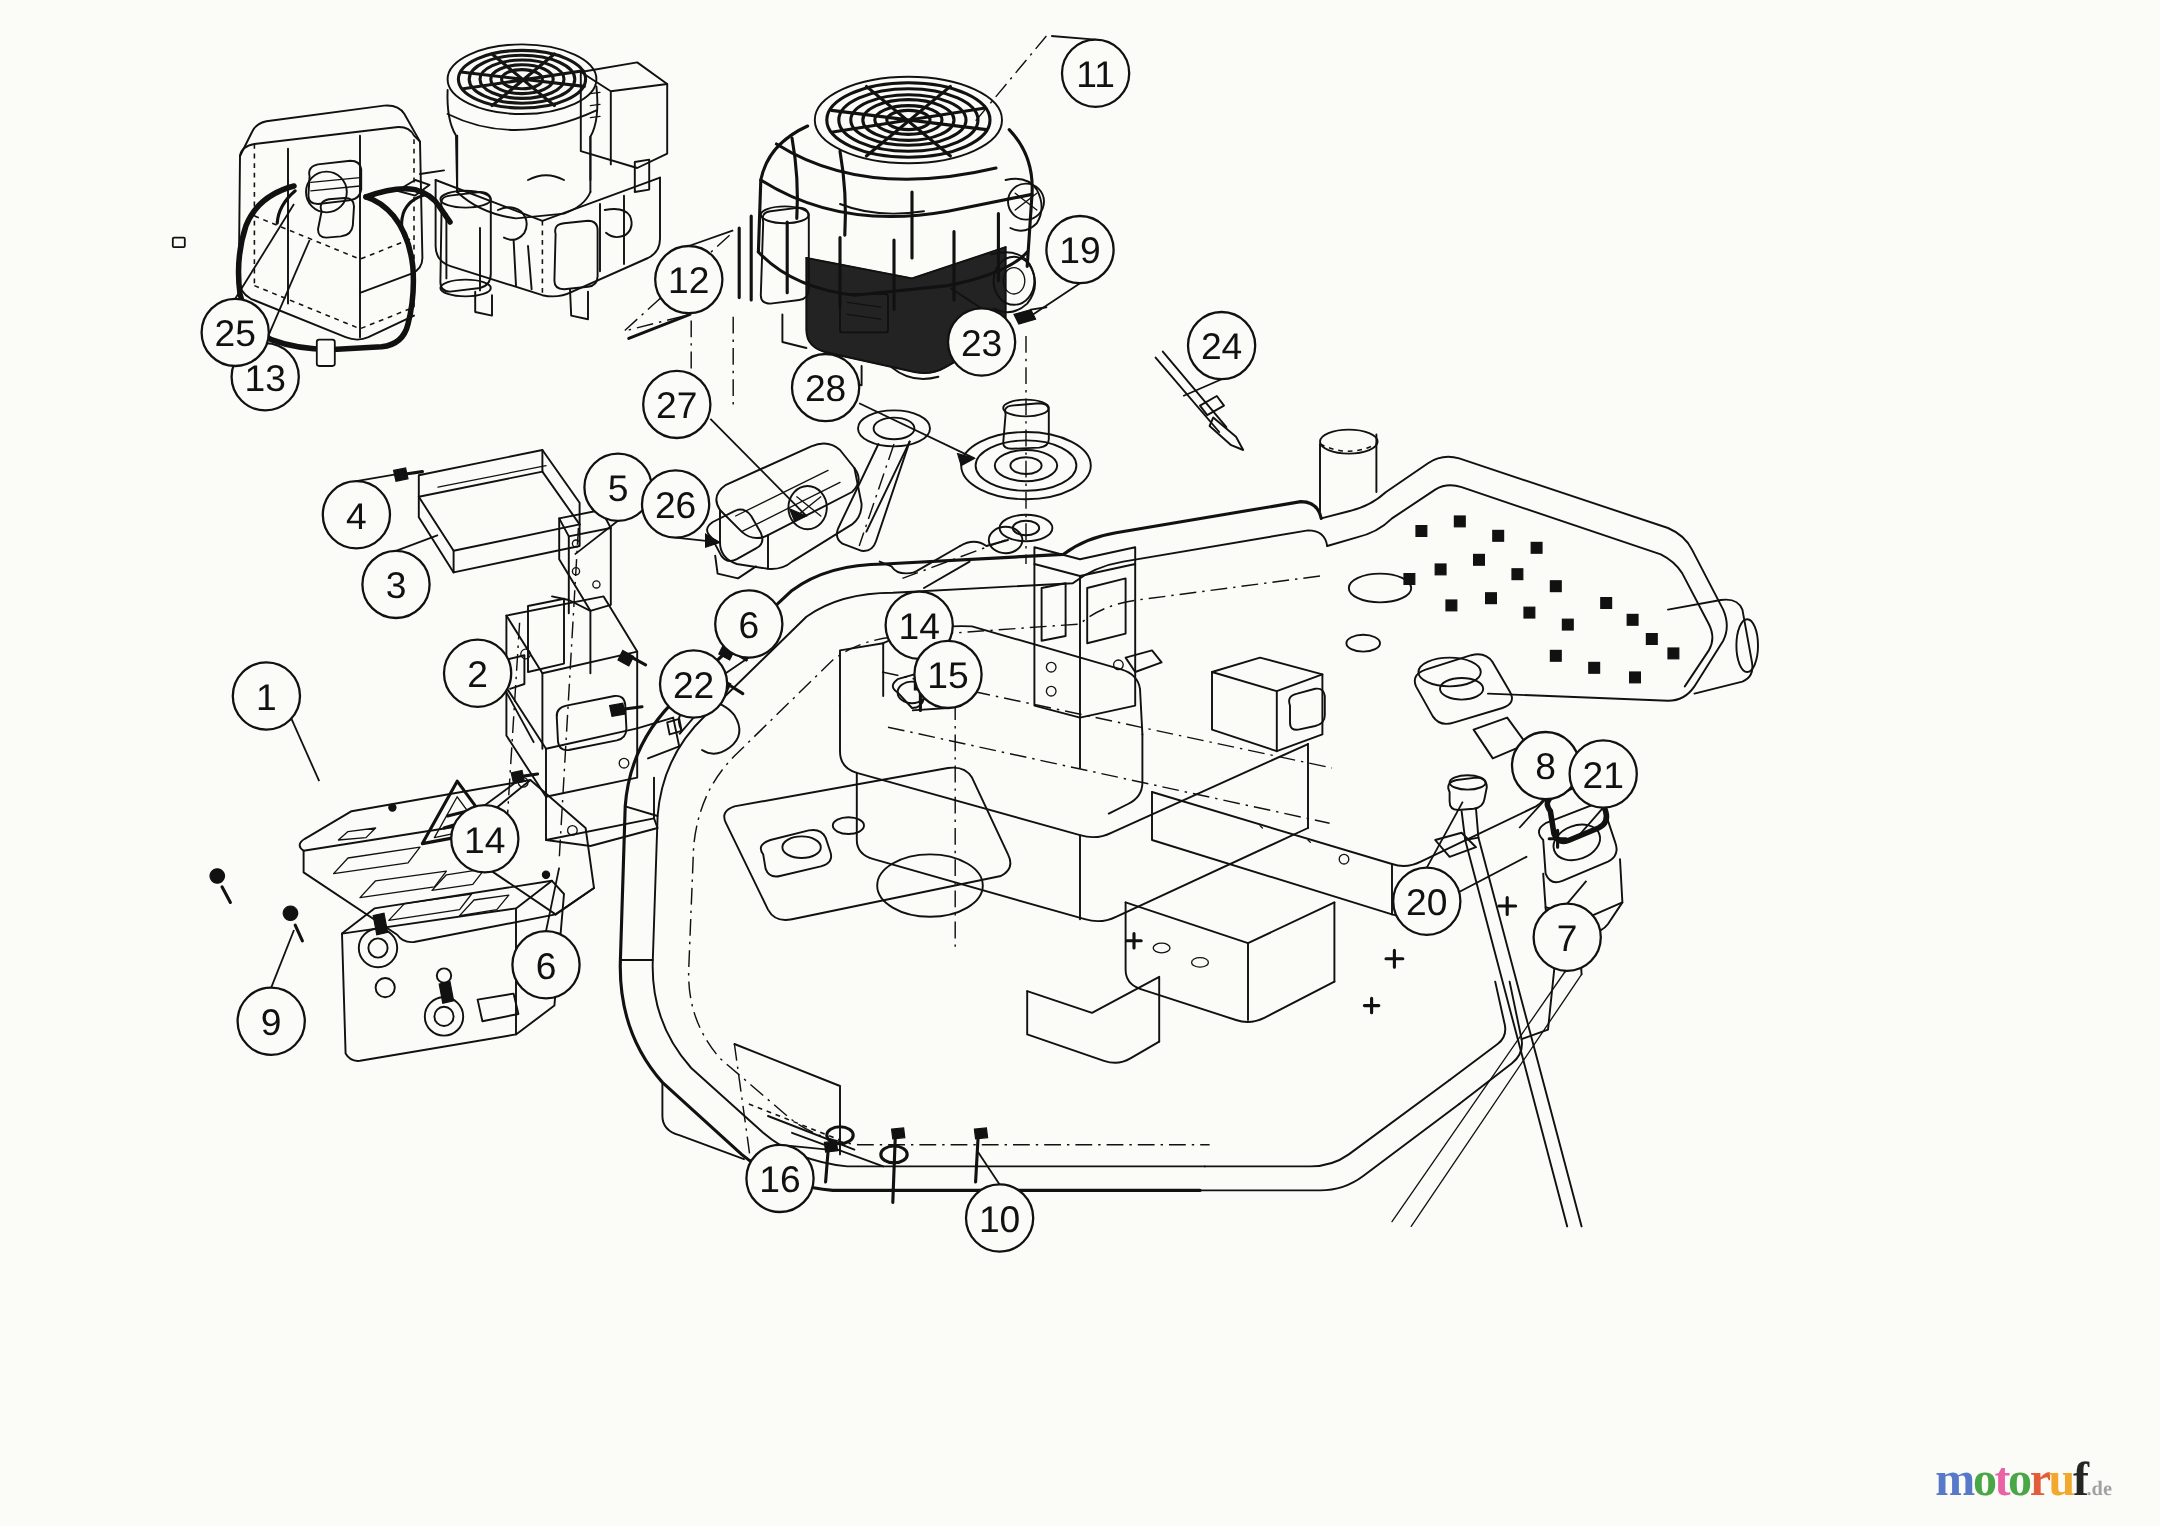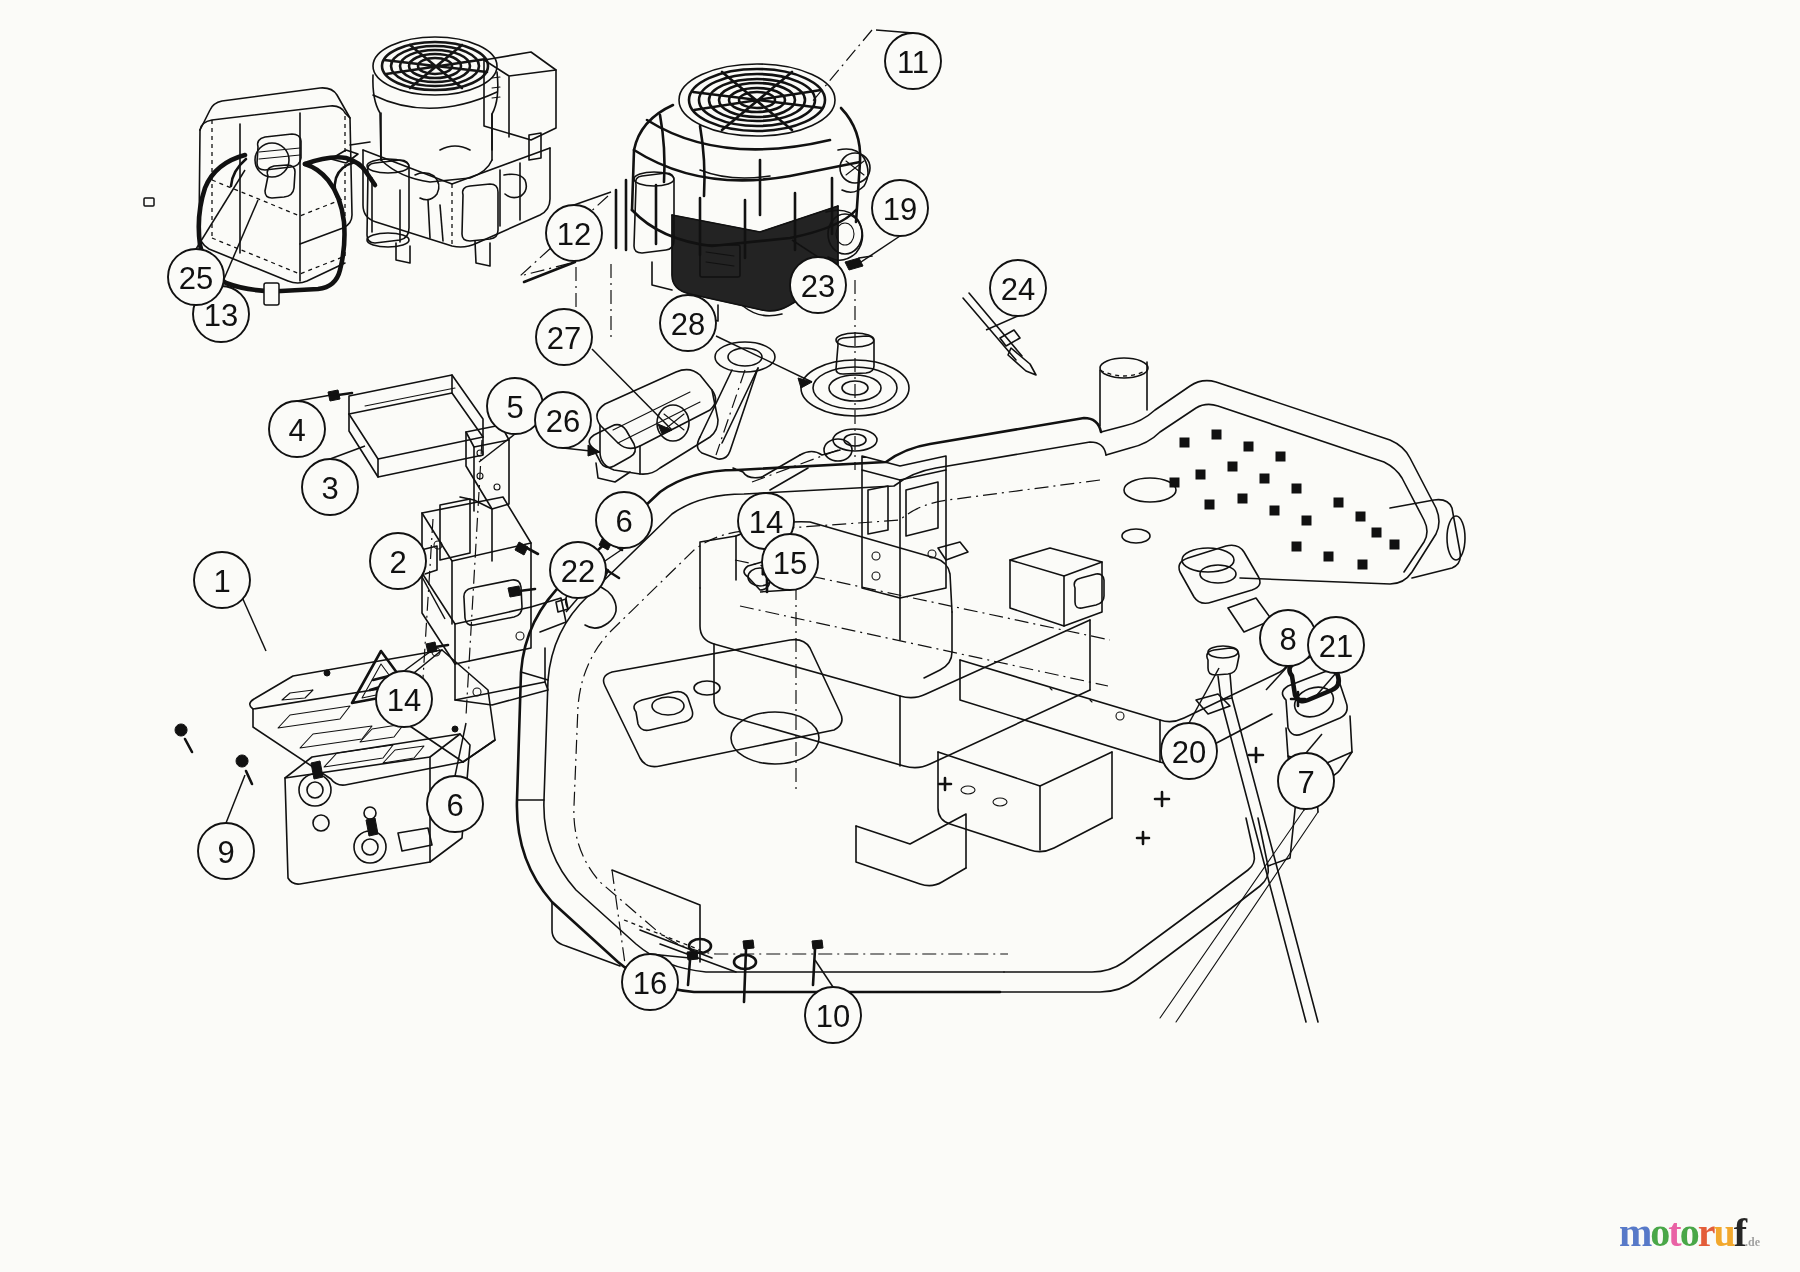--- a/index.html
+++ b/index.html
@@ -13,21 +13,21 @@
   .dashd{fill:none;stroke:#111;stroke-width:1.2;stroke-dasharray:14 5 2 5;stroke-linecap:butt;}
   .dashf{fill:none;stroke:#111;stroke-width:1.3;stroke-dasharray:4 4;stroke-linecap:butt;}
   .fillk{fill:#111;stroke:#111;stroke-width:1;}
   .fillw{fill:#fbfbf8;stroke:#111;stroke-width:1.5;}
   .lead{fill:none;stroke:#111;stroke-width:1.5;}
   .bub{fill:#fbfbf8;stroke:#111;stroke-width:1.9;}
   .bubtx{font-family:"Liberation Sans",sans-serif;font-size:31px;fill:#111;text-anchor:middle;dominant-baseline:central;letter-spacing:0px;}
   .partno{position:absolute;right:34px;bottom:30px;font-size:42px;letter-spacing:1px;color:#111;font-family:"Liberation Sans",sans-serif;white-space:nowrap;}
   .wmark{position:absolute;right:40px;bottom:16px;font-family:"Liberation Serif",serif;font-size:40px;font-weight:700;letter-spacing:-2px;opacity:.92;}
   .wmark i{font-style:normal;}
-  .wmark .sfx{font-size:12px;color:#9a9a9a;letter-spacing:0px;}
+  .wmark .sfx{font-size:17px;color:#9a9a9a;letter-spacing:0px;}
 </style>
 </head>
 <body>
 
 <div id="stage">
 
 <svg id="art" viewBox="0 0 1800 1272">
 
   <g>
     <path class="ln" d="M200 130 L210 110 Q213 103 222 101 L320 88 Q332 87 337 95 L350 118 L352 215 Q352 224 343 228 L300 244"></path>

